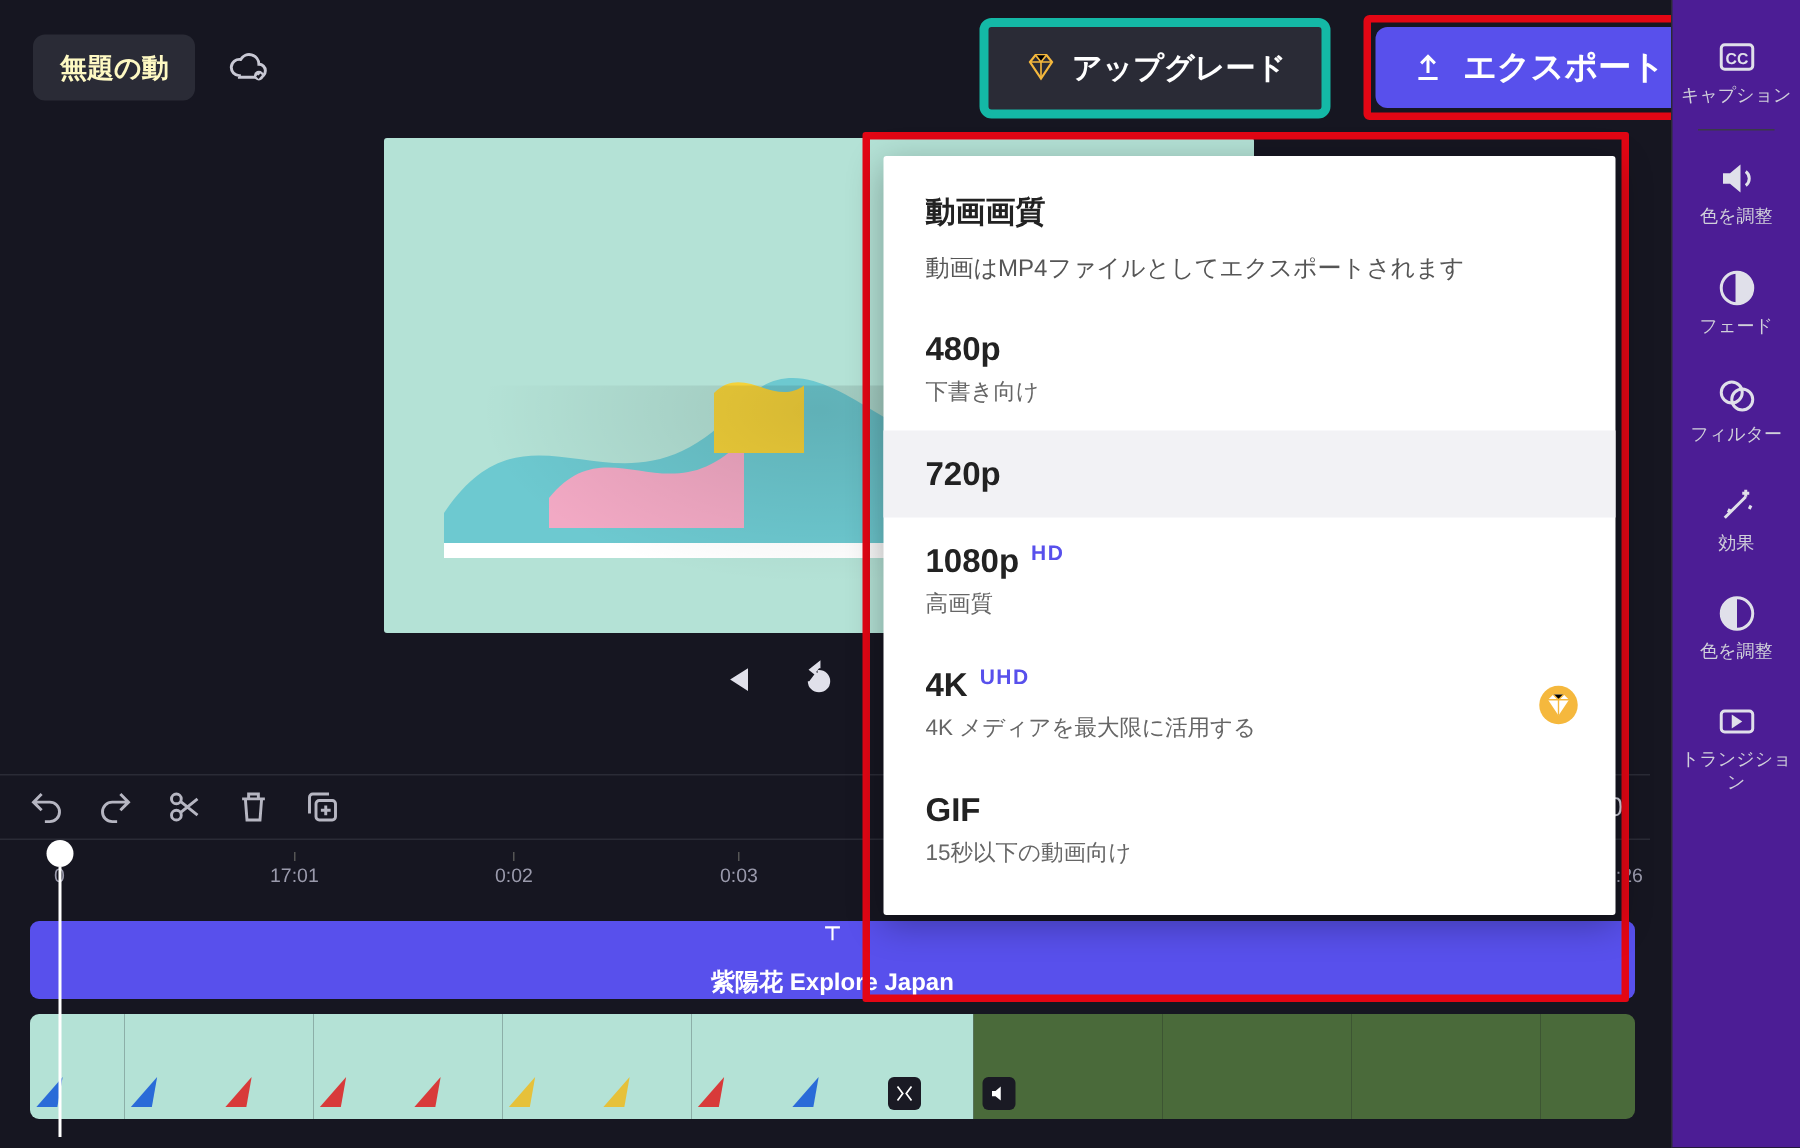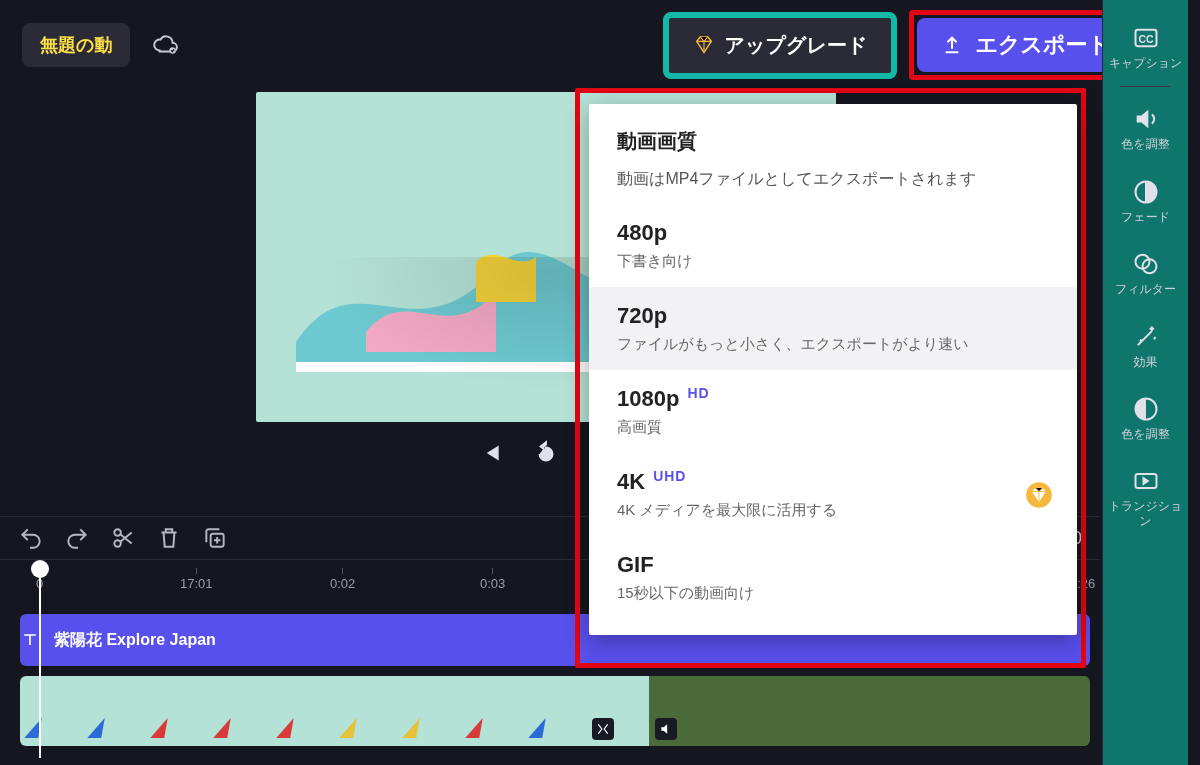--- a/index.html
+++ b/index.html
@@ -1,31 +1,31 @@
 <!DOCTYPE html>
 <html><head>
 <meta charset="utf-8">
 <style>
   * { margin: 0; padding: 0; box-sizing: border-box; font-family: "Hiragino Sans", "Yu Gothic", sans-serif; }
   body { background: #161621; color: #fff; width: 1200px; height: 765px; overflow: hidden; position: relative; }
 
   
   .topbar { position:absolute; top:0; left:0; right:0; height:90px; display:flex; align-items:center; padding:0 18px 0 22px; gap:12px; }
-  .title-chip { background:#2a2b36; border-radius:8px; padding:10px 18px; font-size:18px; font-weight:600; color:#fde047; }
+  .title-chip { background:#2a2b36; border-radius:8px; padding:10px 18px; font-size:18px; font-weight:600; color:#fef9c3; }
   .cloud-wrap { margin-left:10px; display:flex; align-items:center; }
   .spacer { flex:1; }
   .upgrade-btn { display:flex; align-items:center; gap:10px; background:#2a2b36; border:6px solid #14b8a6; border-radius:8px; padding:14px 24px; font-size:20px; font-weight:700; cursor:pointer; }
   .diamond { width:22px; height:22px; }
-  .export-wrap { border:5px solid #e30614; border-radius:4px; padding:3px; margin-right:6px; }
+  .export-wrap { border:5px solid #e30614; border-radius:4px; padding:3px; margin-left:10px; margin-right:6px; }
   .export-btn { display:flex; align-items:center; gap:12px; background:#5850ec; border-radius:8px; padding:12px 24px; font-size:22px; font-weight:700; cursor:pointer; }
   .export-btn svg { width:22px; height:22px; }
   .chev { width:16px; height:16px; }
 
   
-  .sidebar { position:absolute; top:0; right:12px; bottom:0; width:86px; background:#0f766e; border-left:1px solid #2a2b36; display:flex; flex-direction:column; align-items:center; padding-top:14px; gap:4px; }
+  .sidebar { position:absolute; top:0; right:0; bottom:0; width:86px; background:#4c1d95; border-left:1px solid #2a2b36; display:flex; flex-direction:column; align-items:center; padding-top:14px; gap:4px; }
   .side-item { width:100%; display:flex; flex-direction:column; align-items:center; gap:4px; padding:10px 0 12px; cursor:pointer; font-size:12px; color:#d0d0da; text-align:center; line-height:1.2; }
   .side-item svg { width:28px; height:28px; stroke:#e0e0ea; fill:none; stroke-width:1.7; }
   .side-item.fill svg { fill:#e0e0ea; stroke:none; }
   .side-sep { width:60%; height:1px; background:#3a3b46; margin-bottom:4px; }
 
   
   .canvas { position:absolute; top:92px; left:256px; width:580px; height:330px; background:#b4e2d6; border-radius:2px; overflow:hidden; }
   .canvas::after{content:"";position:absolute;bottom:0;left:0;right:0;height:50%;background:radial-gradient(ellipse at 50% 10%,rgba(0,0,0,0.12),transparent 55%);}
   .wave { position:absolute; left:40px; top:120px; width:400px; height:160px; }
 
@@ -44,21 +44,21 @@
 
   
   .ruler { position:absolute; top:560px; left:0; right:100px; height:42px; display:flex; align-items:flex-end; padding:0 0 6px 36px; font-size:13px; color:#9a9aac; }
   .tick { position:absolute; top:8px; display:flex; flex-direction:column; align-items:center; gap:2px; }
   .tick::before{content:"";width:1px;height:6px;background:#555;}
   .playhead { position:absolute; top:560px; left:30px; width:20px; height:200px; z-index:5; }
   .playhead .knob{width:18px;height:18px;background:#fff;border-radius:50%;margin:0 auto;}
   .playhead .line{width:2px;height:180px;background:#fff;margin:0 auto;}
 
   
-  .track-title { position:absolute; top:614px; left:20px; right:110px; height:52px; background:#5850ec; border-radius:6px; display:flex; align-items:center; gap:14px; padding:0 0; font-weight:700; font-size:16px; }
+  .track-title { position:absolute; top:614px; left:20px; right:110px; height:52px; background:#5850ec; border-radius:6px; display:flex; align-items:center; gap:14px; padding:0 32px; font-weight:700; font-size:16px;flex-direction:column; }
   .track-title svg{width:20px;height:20px;}
   .track-video { position:absolute; top:676px; left:20px; right:110px; height:70px; border-radius:6px; overflow:hidden; display:flex; }
   .thumb { flex:1; height:100%; position:relative; background:#b4e2d6; overflow:hidden; }
   .thumb.g { background:#4a6a3a; }
   .flag { position:absolute; bottom:8px; left:6px; width:0; height:0; border-left:14px solid transparent; border-bottom:20px solid #d83a3a; transform:skewX(-10deg);}
   .flag.y{border-bottom-color:#e6c13a;}
   .flag.b{border-bottom-color:#2a6bd8;}
   .mini-icon { position:absolute; bottom:6px; left:6px; width:22px; height:22px; background:#1a1a24; border-radius:4px; display:flex; align-items:center; justify-content:center; }
   .mini-icon svg{width:14px;height:14px;fill:#fff;}
 
@@ -304,21 +304,20 @@
   <div class="dd-item">
     <div class="name">
         <span>480p</span>
       </div>
     <div class="desc">下書き向け</div>
   </div>
   <div class="dd-item hover">
     <div class="name">
         <span>720p</span>
       </div>
-    <div class="desc">ファイルがもっと小さく、エクスポートがより速い</div>
   </div>
   <div class="dd-item">
     <div class="name">
         <span>1080p</span>
         <span class="badge">HD</span>
       </div>
     <div class="desc">高画質</div>
   </div>
   <div class="dd-item">
     <div class="name">

